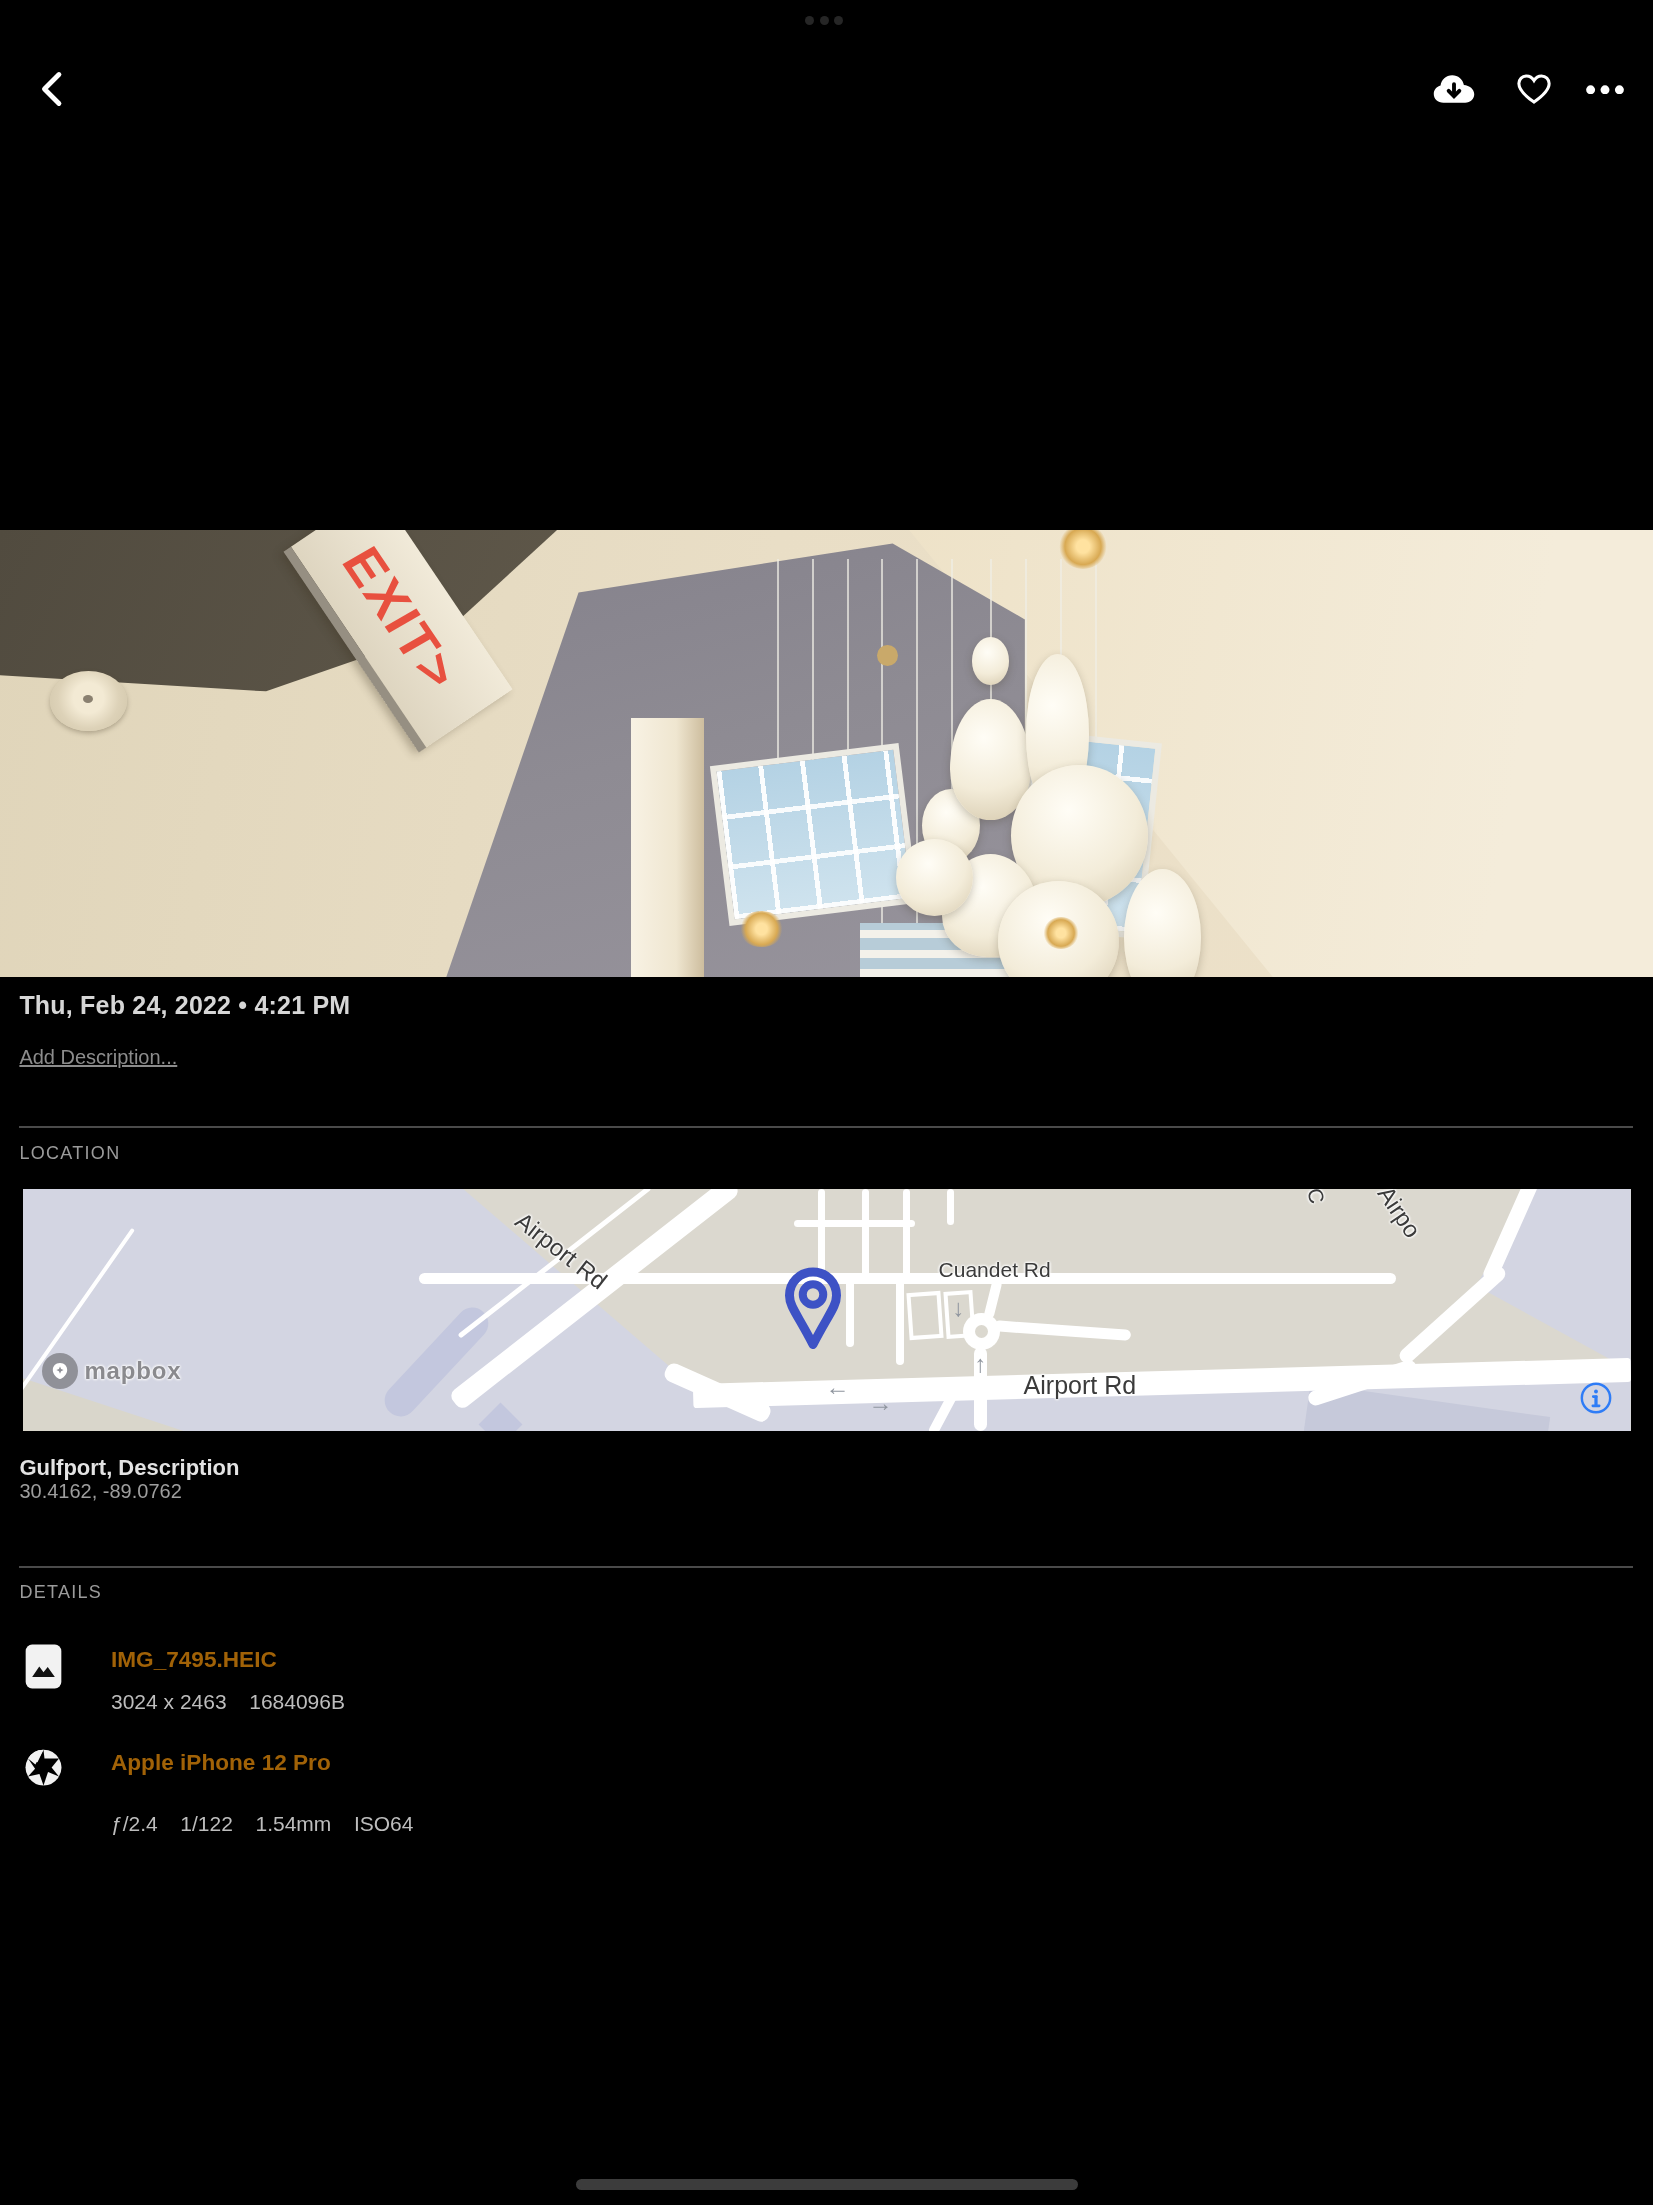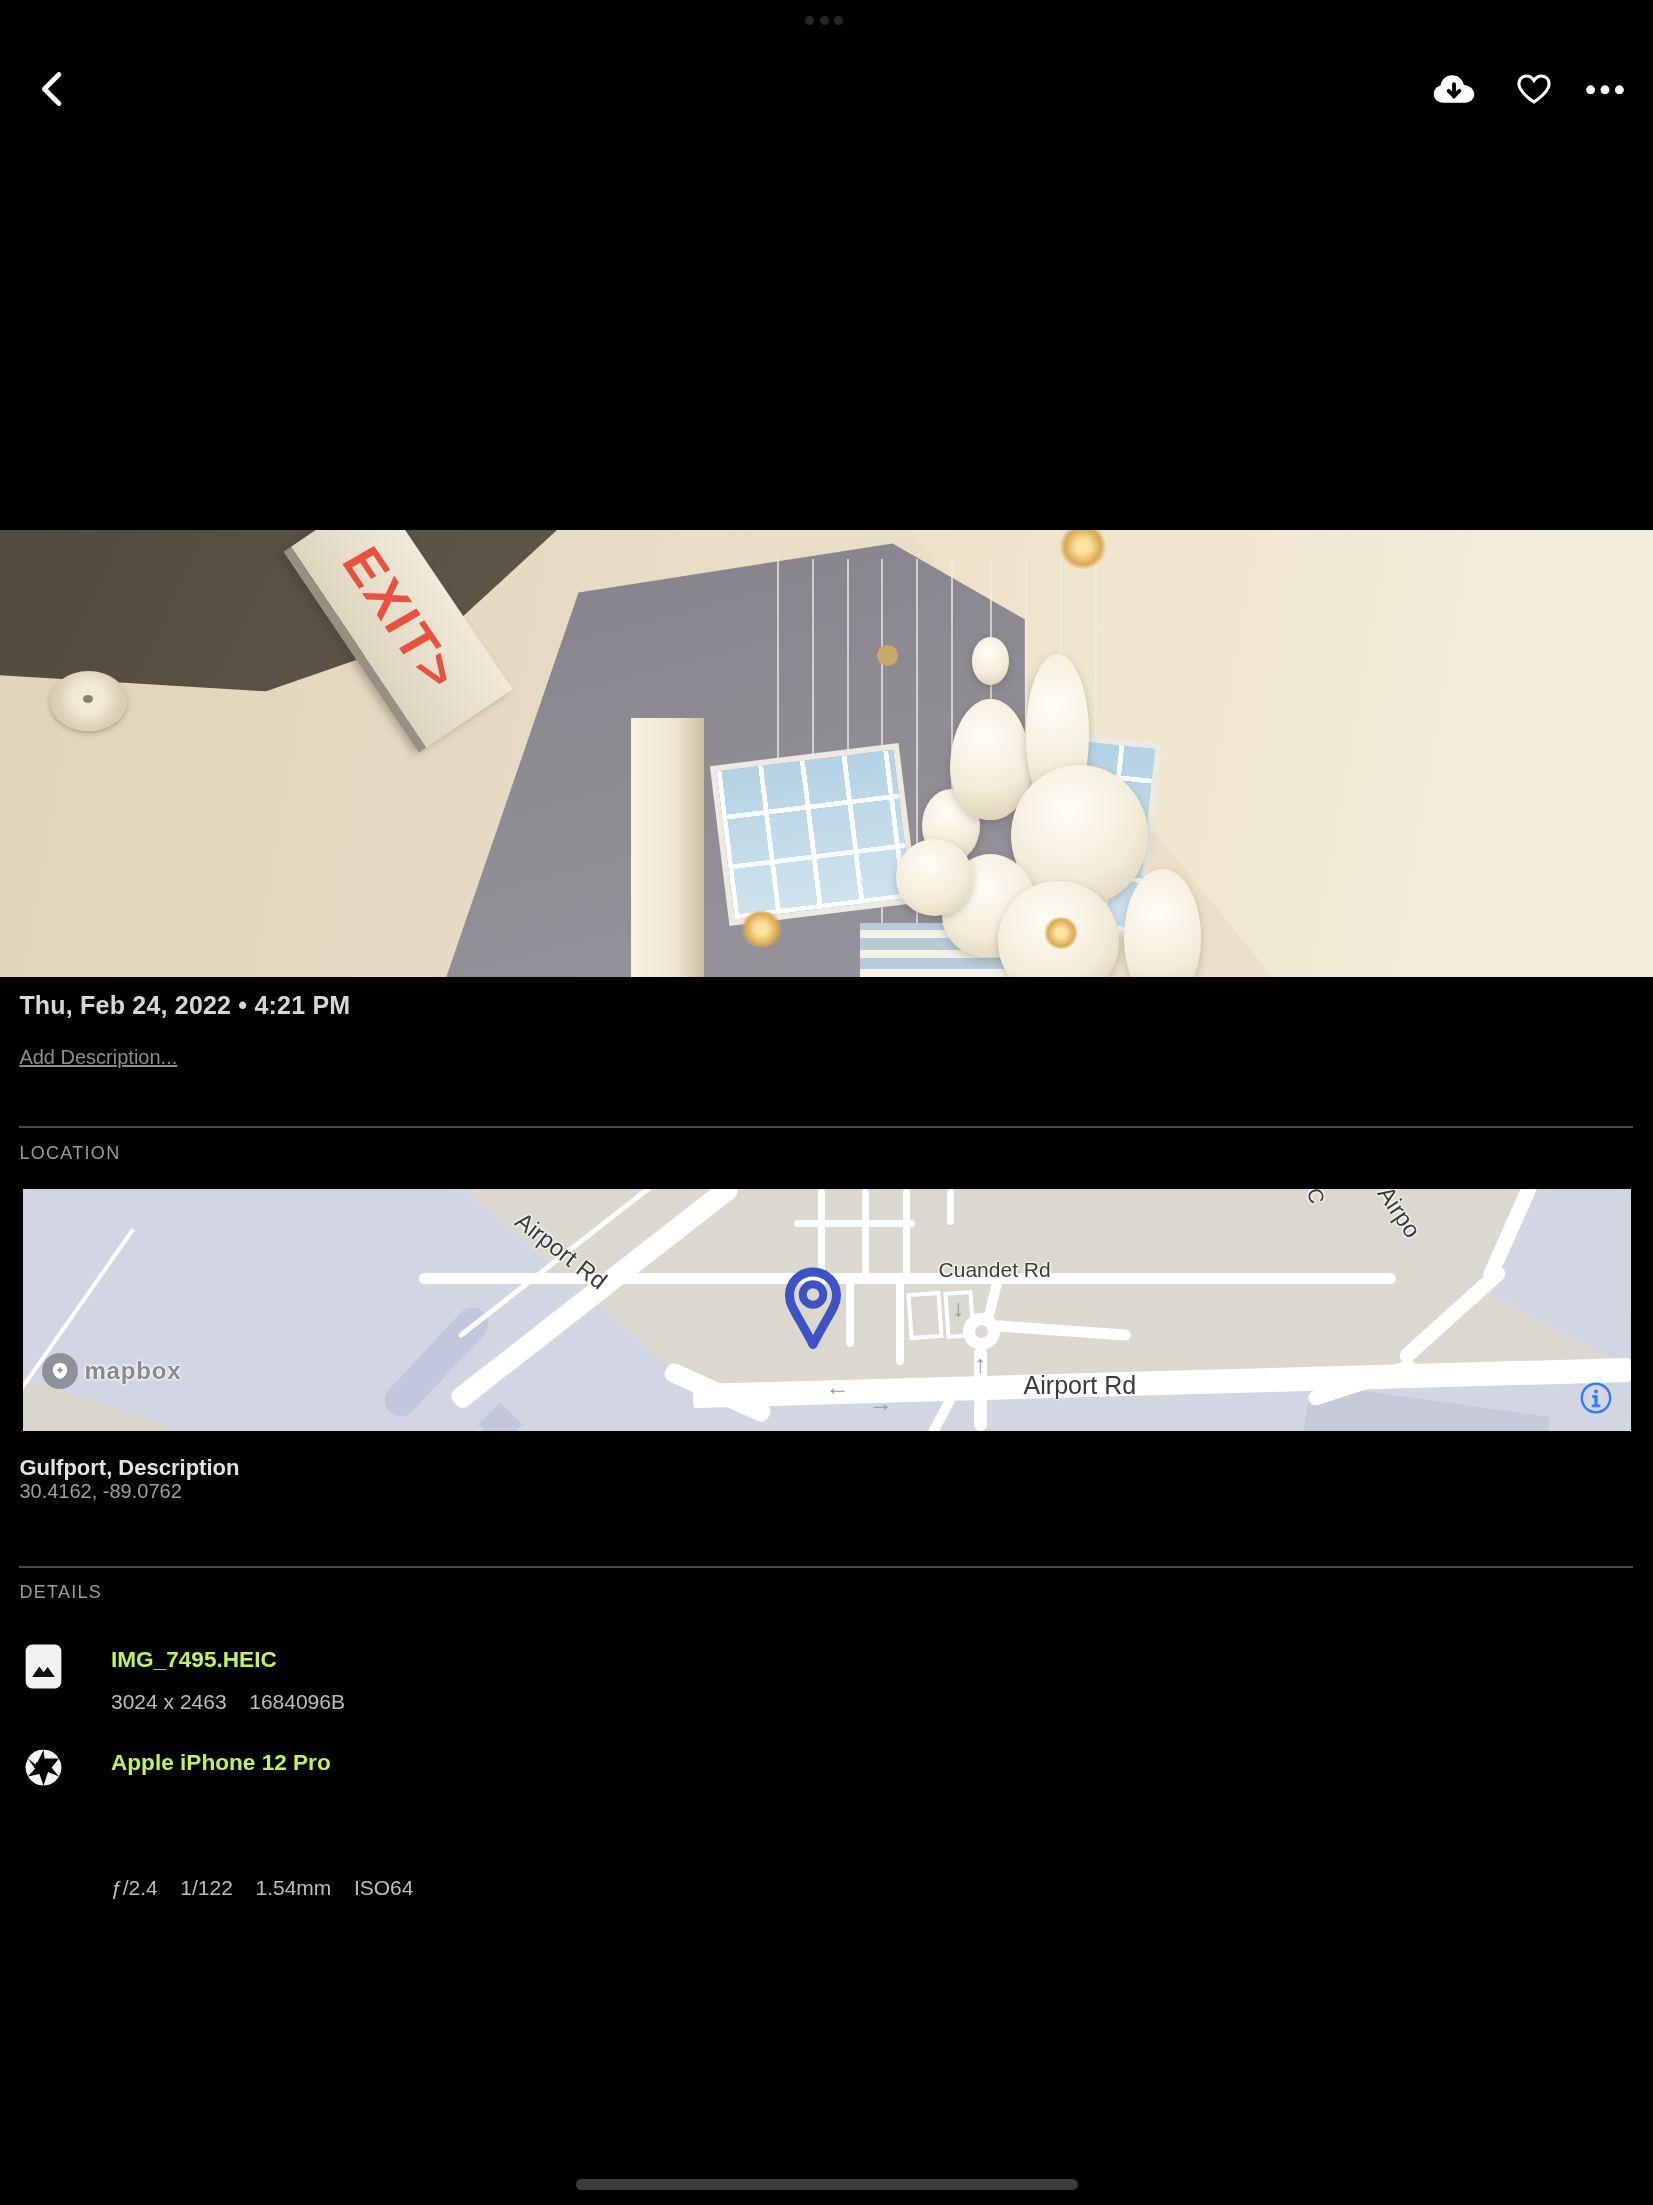--- a/index.html
+++ b/index.html
@@ -69,21 +69,21 @@
     display:flex; align-items:center; justify-content:center; color:#fff; font-size:19.4px; }
   .mapbox-word { font-size:24px; font-weight:700; color:#8a8a8e; letter-spacing:0.8px;
     text-shadow:0 0 2.4px #fff,0 0 3.2px #fff,0 0 3.2px #fff; }
   .info-badge { left:1556px; top:192px; width:34px; height:34px; }
 
   .loc-name { top:1455px; left:19.4px; font-size:22px; font-weight:700; color:#e3e3e3; }
   .loc-coords { top:1480px; left:19.4px; font-size:20px; color:#9e9e9e; }
 
   
   .row-icon { left:24px; width:39px; }
-  .row-title { left:111px; font-size:22.6px; font-weight:700; color:#bef264; }
+  .row-title { left:111px; font-size:22.6px; font-weight:700; color:#a16207; }
   .row-meta { left:111px; font-size:21px; color:#bdbdbd; }
   .row-meta span { margin-right:22.6px; }
 
   
   .home-indicator { left:576px; top:2179px; width:502px; height:11.3px; border-radius:6.5px; background:#3c3c3c; }
 </style>
 </head>
 <body>
 
 <div class="abs mt-dots">
@@ -270,18 +270,18 @@
       <path d="M12 1 A11 11 0 0 1 21.5 6.5 L12.6 6.5 Z M12 1 A11 11 0 0 0 2.5 6.5 L7 10.2 Z"></path>
       <path d="M21.5 6.5 A11 11 0 0 1 21.5 17.5 L17 12 Z"></path>
       <path d="M21.5 17.5 A11 11 0 0 1 12 23 L14.8 14.8 Z"></path>
       <path d="M12 23 A11 11 0 0 1 2.5 17.5 L9.5 16 Z"></path>
       <path d="M2.5 17.5 A11 11 0 0 1 2.5 6.5 L6.8 12.8 Z"></path>
       <path d="M12 1 A11 11 0 0 0 2.5 6.5 L8.3 8.8 Z"></path>
     </g>
   </svg>
 </div>
 <div class="abs row-title" style="top:1750px;">Apple iPhone 12 Pro</div>
-<div class="abs row-meta" style="top:1876px;">
+<div class="abs row-meta" style="top:1812px;">
   <span>ƒ/2.4</span><span>1/122</span><span>1.54mm</span><span>ISO64</span>
 </div>
 
 <div class="abs home-indicator"></div>
 
 
 </body></html>

